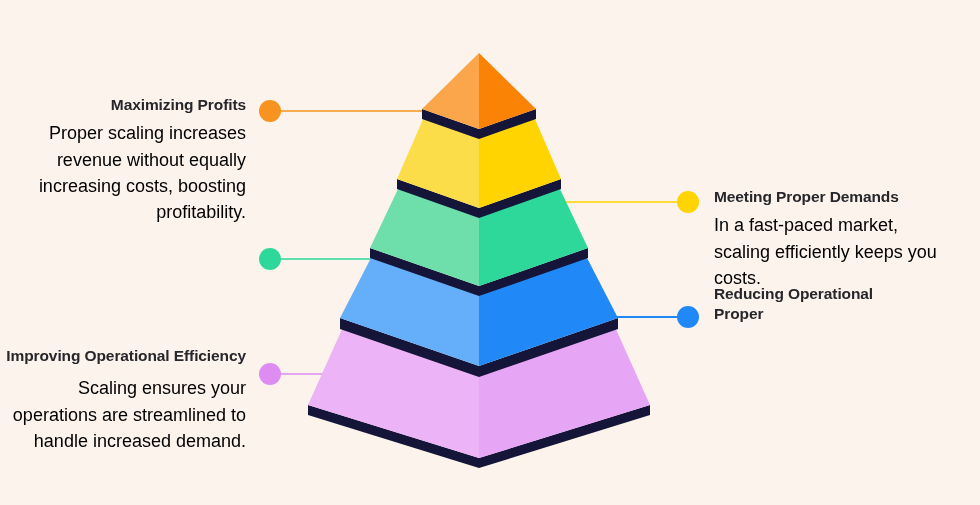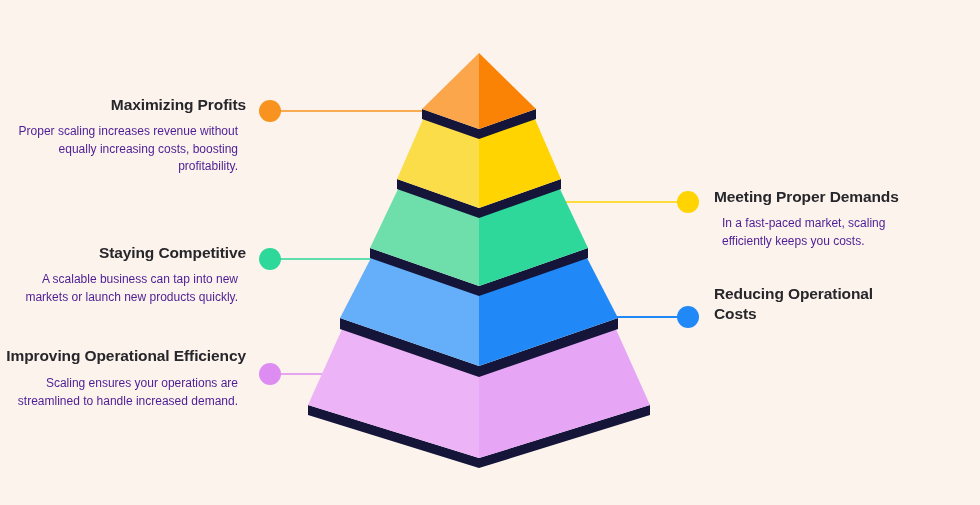--- a/index.html
+++ b/index.html
@@ -35,25 +35,25 @@
   .label-right { text-align: left; }
   .label-title {
     font-size: 15.5px;
     font-weight: bold;
     color: #26262b;
     line-height: 1.32;
     letter-spacing: -0.1px;
     margin: 0 0 5px 0;
   }
   .label-desc {
-    font-size: 12px;
+    font-size: 18px;
     font-weight: normal;
-    color: #4c1d95;
+    color: #000000;
     line-height: 1.45;
-    margin: 8px;
+    margin: 0;
   }
   .dot {
     position: absolute;
     border-radius: 50%;
     width: 22px;
     height: 22px;
   }
 </style>
 </head>
 <body>
@@ -116,27 +116,23 @@
   <div class="label-block label-left" style="left:0px; top:95px; width:246px;">
     <p class="label-title">Maximizing Profits</p>
     <p class="label-desc">Proper scaling increases revenue without equally increasing costs, boosting profitability.</p>
   </div>
 
   <div class="label-block label-right" style="left:714px; top:187px; width:230px;">
     <p class="label-title">Meeting Proper Demands</p>
     <p class="label-desc">In a fast-paced market, scaling efficiently keeps you costs.</p>
   </div>
 
-  <div class="label-block label-left" style="left:0px; top:243px; width:246px;">
-    <p class="label-title">Staying Competitive</p>
-    <p class="label-desc">A scalable business can tap into new markets or launch new products quickly.</p>
-  </div>
 
   <div class="label-block label-right" style="left:714px; top:284px; width:180px;">
-    <p class="label-title">Reducing Operational Costs</p>
+    <p class="label-title">Reducing Operational Proper</p>
   </div>
 
   <div class="label-block label-left" style="left:0px; top:346px; width:246px;">
     <p class="label-title">Improving Operational Efficiency</p>
     <p class="label-desc" style="margin-top:9px;">Scaling ensures your operations are streamlined to handle increased demand.</p>
   </div>
 
 </div>
 
 </body></html>

